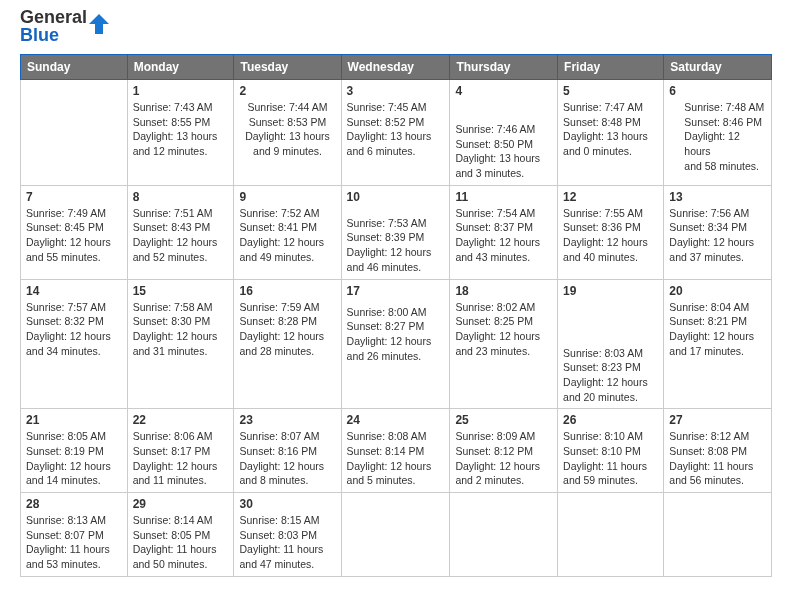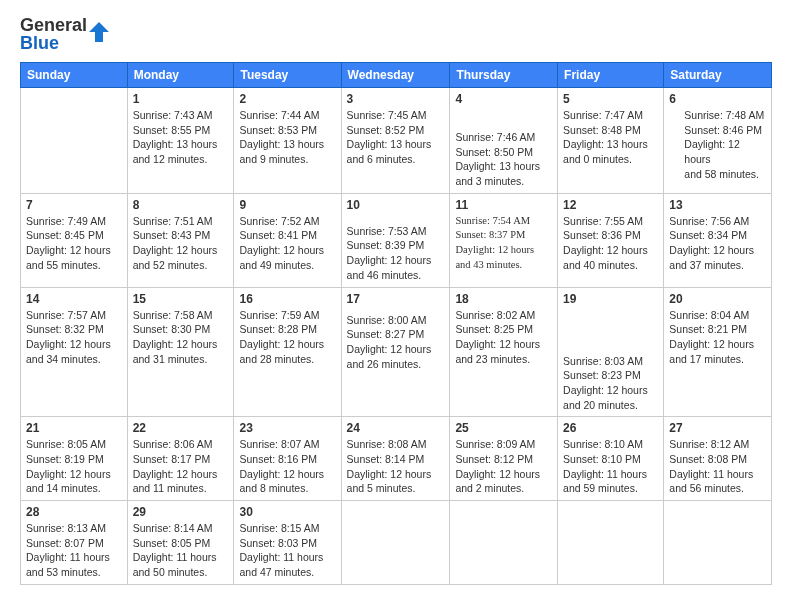--- a/index.html
+++ b/index.html
@@ -6,21 +6,21 @@
     body {
       width: 792px;
       height: 612px;
       font-family: Arial, sans-serif;
       background: #fff;
       overflow: hidden;
     }
     .page {
       width: 792px;
       height: 612px;
-      padding: 16px 20px;
+      padding: 8px 20px;
     }
     .header {
       display: flex;
       justify-content: space-between;
       align-items: flex-start;
       margin-bottom: 10px;
     }
     .logo {
       display: flex;
       align-items: center;
@@ -57,21 +57,21 @@
     .location {
       font-size: 15px;
       color: #555;
     }
     .calendar {
       width: 100%;
       border-collapse: collapse;
       font-size: 11px;
     }
     .calendar thead tr th {
-      background: #3b82f6;
+      background: #737373;
       color: #fff;
       padding: 5px 6px;
       text-align: left;
       font-size: 12px;
       font-weight: bold;
       border: 1px solid #1565c0;
     }
     .calendar tbody tr td {
       border: 1px solid #ccc;
       vertical-align: top;
@@ -129,21 +129,21 @@
           <td class="empty-cell"></td>
           <td>
             <span class="day-num">1</span>
             <div class="day-info" style="white-space: pre-line;">Sunrise: 7:43 AM
 Sunset: 8:55 PM
 Daylight: 13 hours
 and 12 minutes.</div>
           </td>
           <td>
             <span class="day-num">2</span>
-            <div class="day-info" style="white-space: pre-line;">Sunrise: 7:44 AM
+            <div class="day-info" style="white-space: pre-line; text-align: center;">Sunrise: 7:44 AM
 Sunset: 8:53 PM
 Daylight: 13 hours
 and 9 minutes.</div>
           </td>
           <td>
             <span class="day-num">3</span>
             <div class="day-info" style="white-space: pre-line;">Sunrise: 7:45 AM
 Sunset: 8:52 PM
 Daylight: 13 hours
 and 6 minutes.</div>
@@ -194,21 +194,21 @@
           </td>
           <td>
             <span class="day-num">10</span>
             <div class="day-info" style="white-space: pre-line; margin-top: 12px;">Sunrise: 7:53 AM
 Sunset: 8:39 PM
 Daylight: 12 hours
 and 46 minutes.</div>
           </td>
           <td>
             <span class="day-num">11</span>
-            <div class="day-info" style="white-space: pre-line; font-family: Liberation Serif, serif;">Sunrise: 7:54 AM
+            <div class="day-info" style="white-space: pre-line;">Sunrise: 7:54 AM
 Sunset: 8:37 PM
 Daylight: 12 hours
 and 43 minutes.</div>
           </td>
           <td>
             <span class="day-num">12</span>
             <div class="day-info" style="white-space: pre-line;">Sunrise: 7:55 AM
 Sunset: 8:36 PM
 Daylight: 12 hours
 and 40 minutes.</div>

